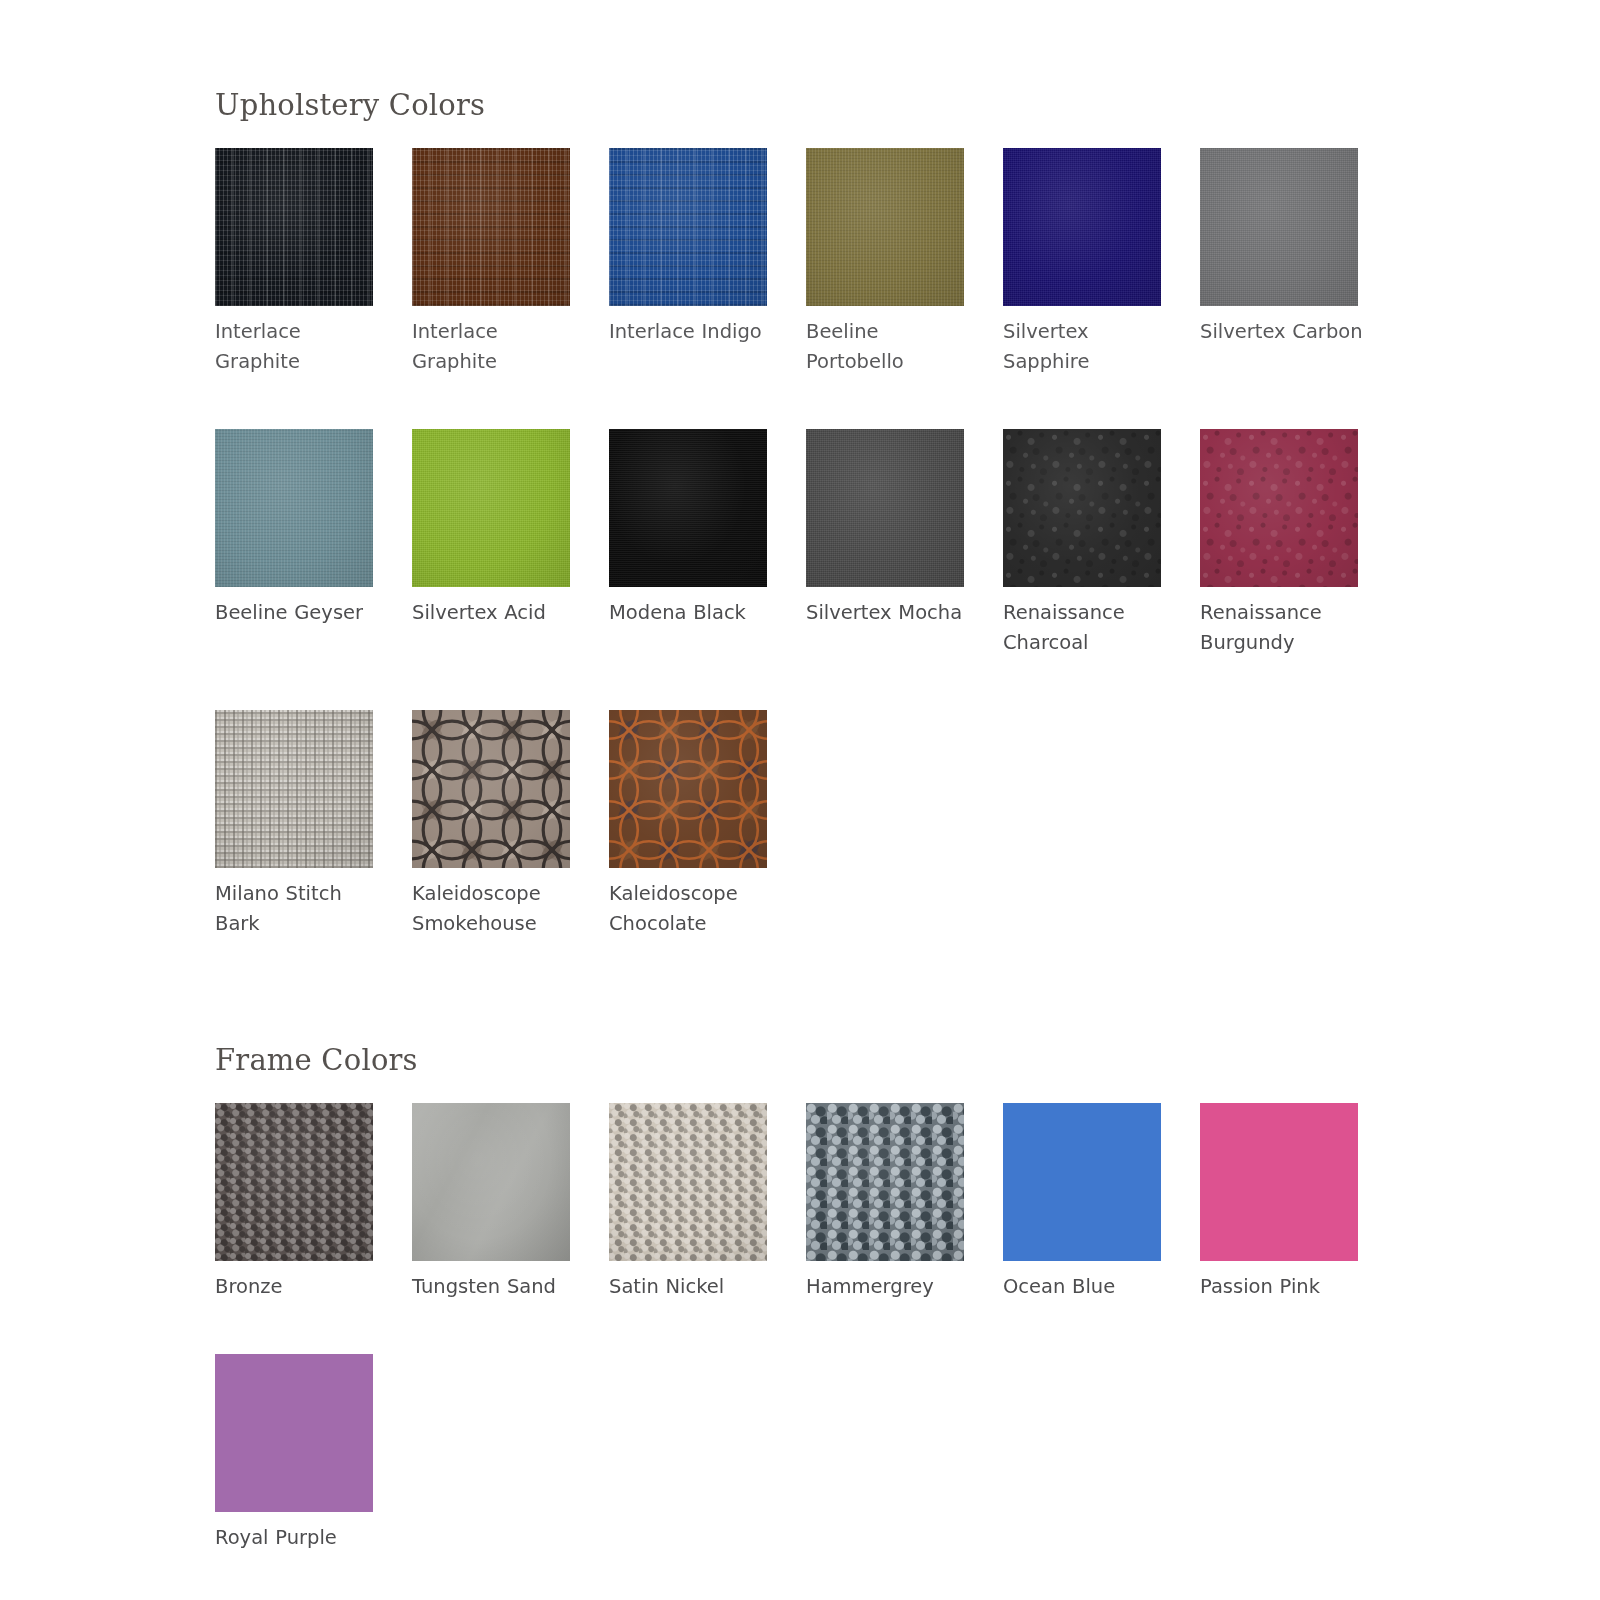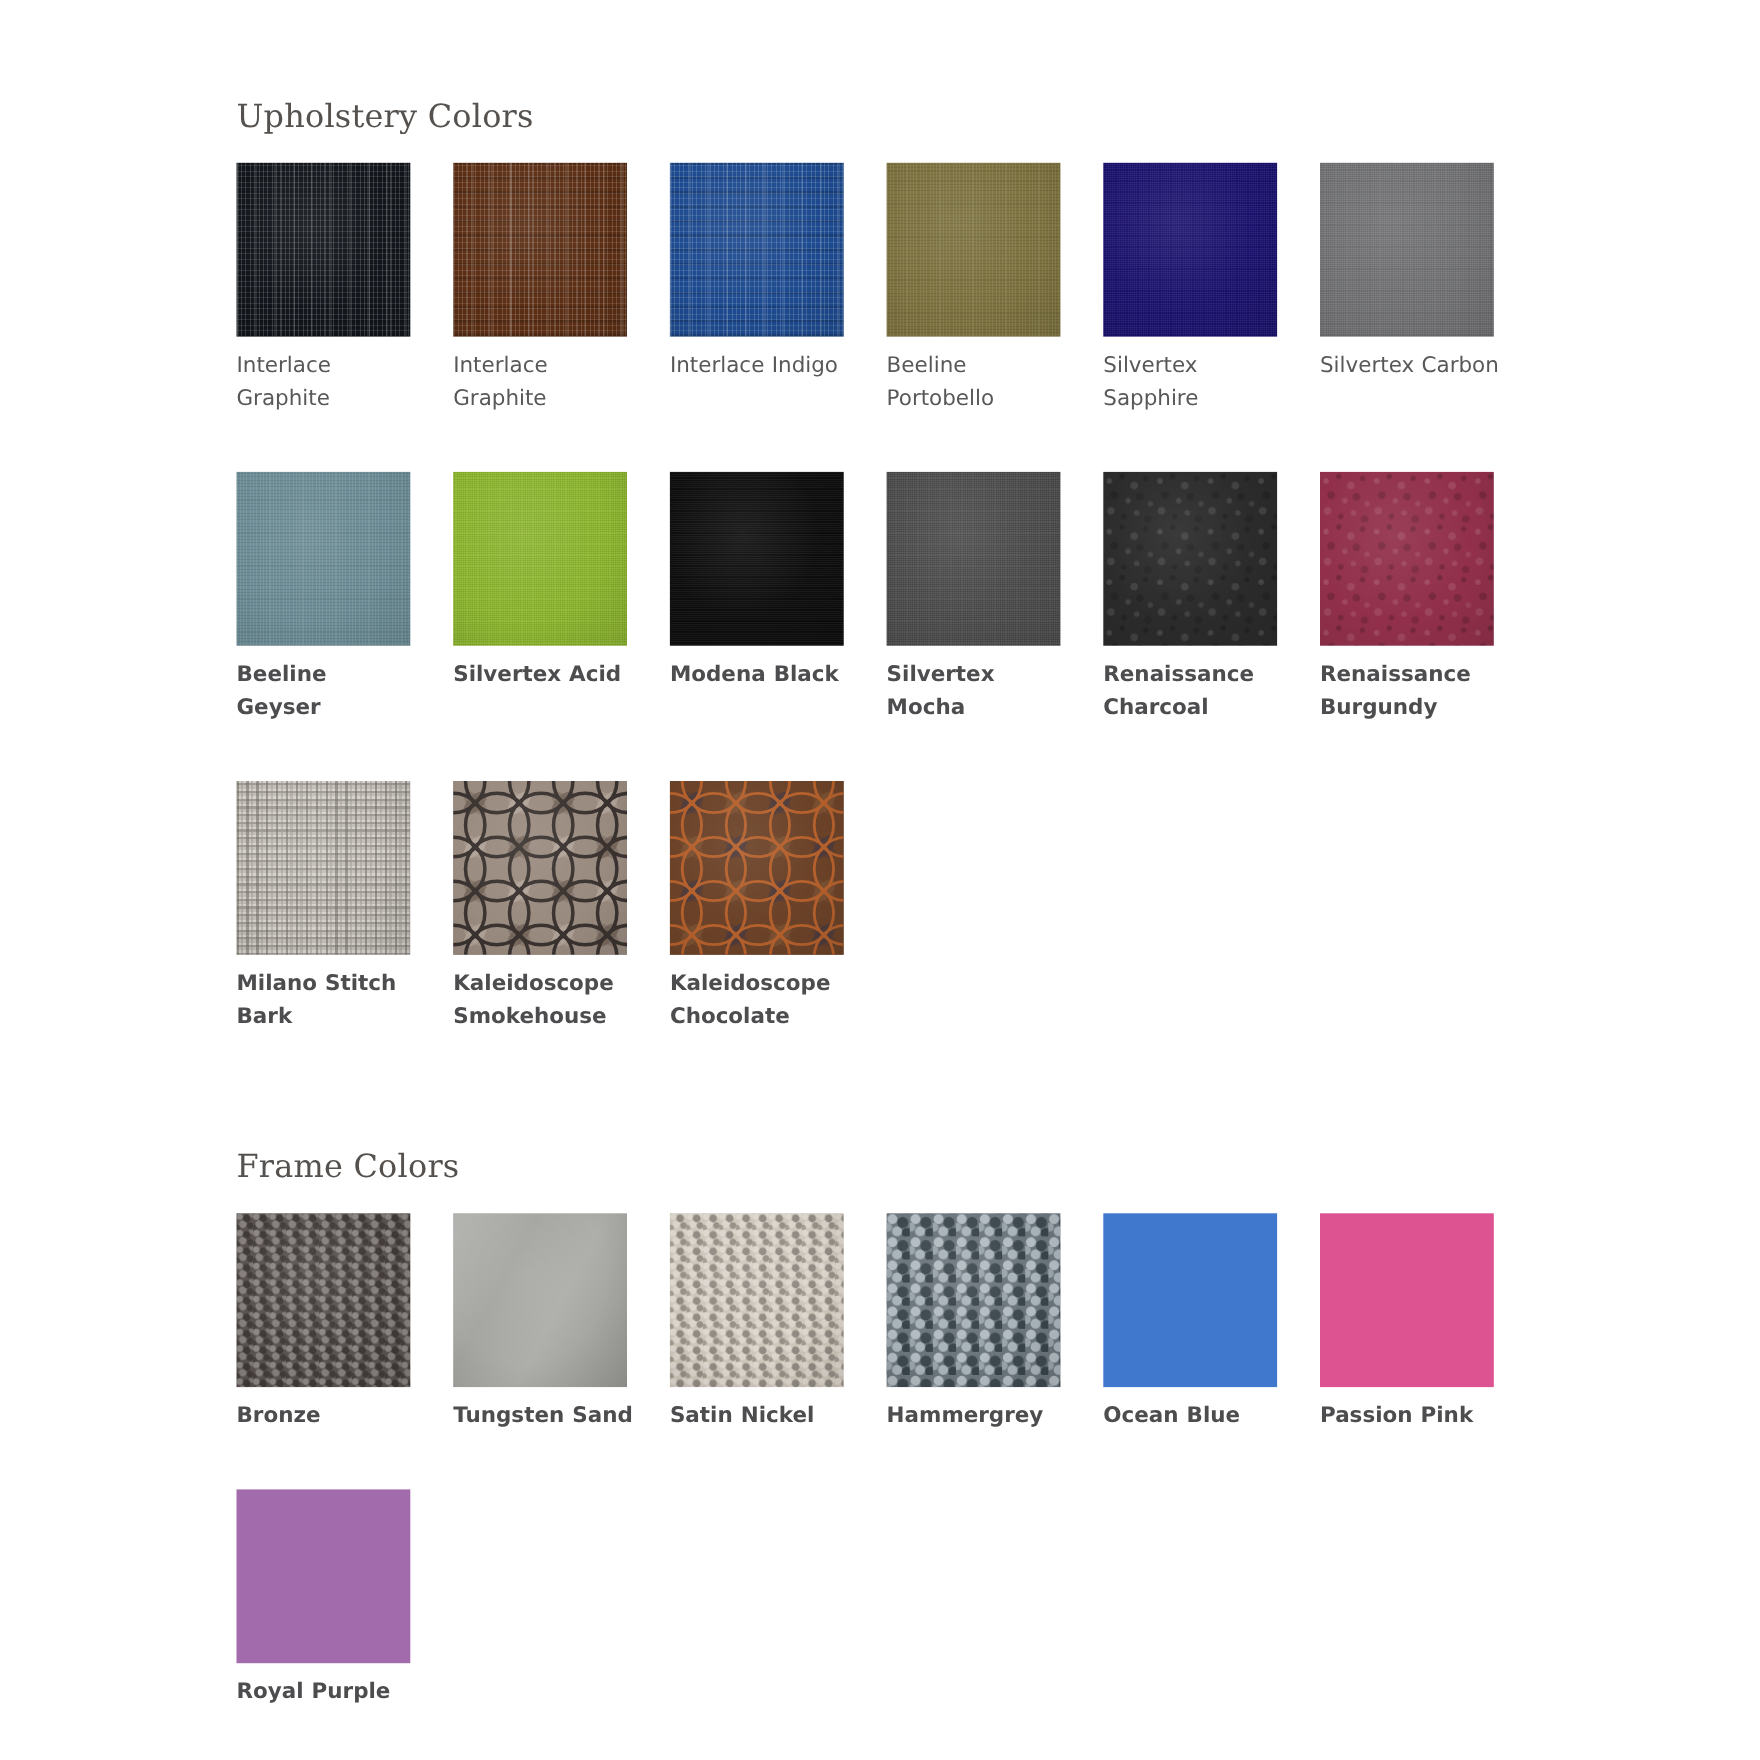--- a/index.html
+++ b/index.html
@@ -46,21 +46,21 @@
     background: #888;
   }
   .swatch-label {
     font-size: 19.5px;
     line-height: 30px;
     color: #58585a;
     padding-top: 11px;
     max-width: 165px;
     word-spacing: 0.5px;
   }
-  .label-bold { font-weight: bold; color: #4d4d4f; }
+  .label-bold { font-weight: normal; color: #4d4d4f; }
   .label-reg  { font-weight: 400; color: #58585a; }
 
   .row-gap { height: 52px; }
   .section-gap { height: 104px; }
 
   
   .tx-weave::after,
   .tx-weave2::after {
     content:""; position:absolute; inset:0;
     background-image:

